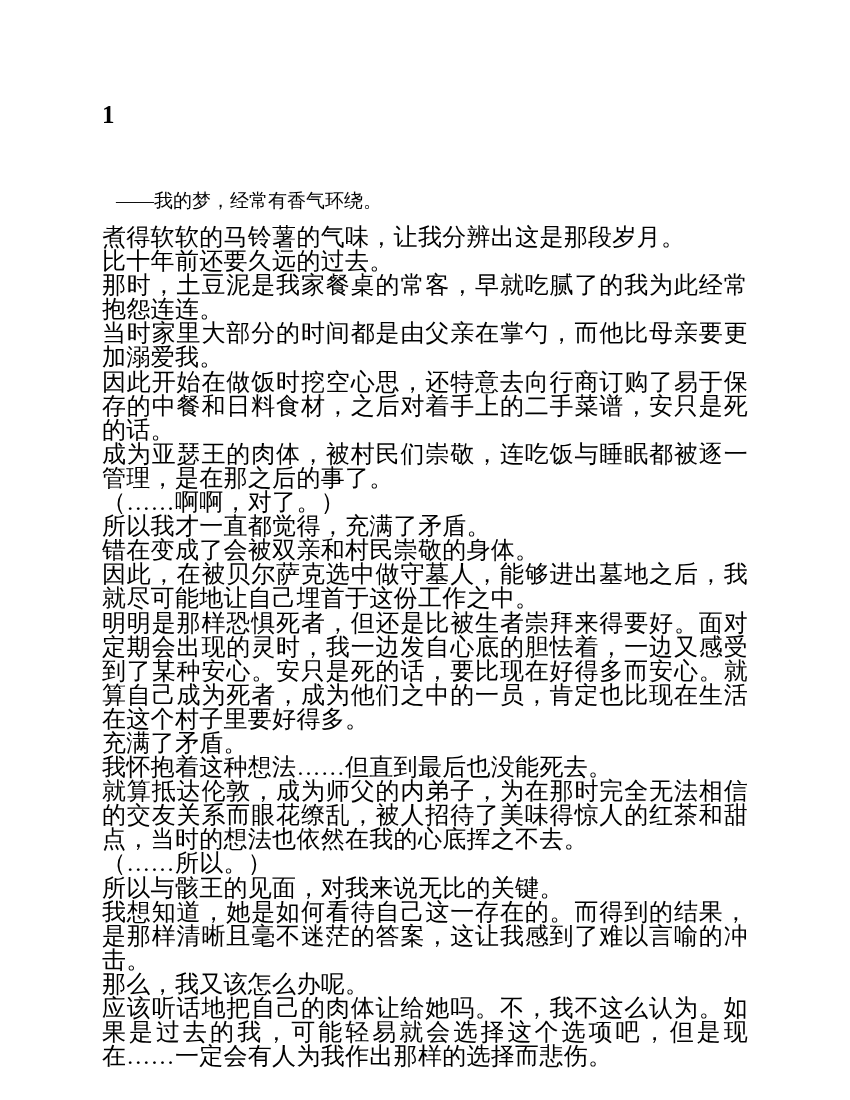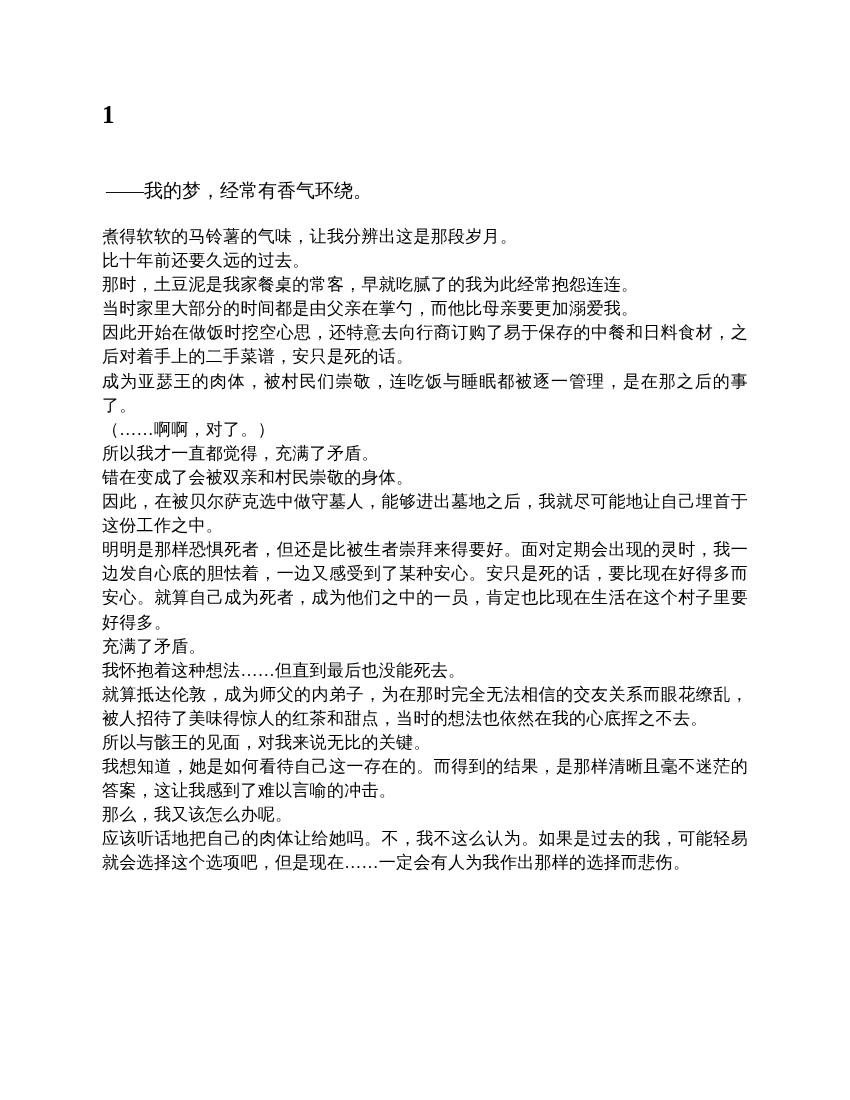--- a/index.html
+++ b/index.html
@@ -30,31 +30,31 @@
       line-height: 30px;
       margin: 0;
     }
     .epigraph {
       position: absolute;
       top: 175px;
       left: 0;
       width: 646px;
       font-size: 19px;
       line-height: 24px;
-      margin: 4px;
+      margin: 14px;
       white-space: nowrap;
     }
     .body-text {
       position: absolute;
       top: 225px;
       left: 0;
       width: 646px;
     }
     .para {
-      font-size: 17px;
+      font-size: 24px;
       line-height: 24.1px;
       margin: 0;
       text-align: justify;
       text-align-last: left;
       word-break: break-all;
       letter-spacing: 0.3px;
     }
   </style>
 </head>
 <body>
@@ -72,18 +72,19 @@
     <p class="para">因此开始在做饭时挖空心思，还特意去向行商订购了易于保存的中餐和日料食材，之后对着手上的二手菜谱，安只是死的话。</p>
     <p class="para">成为亚瑟王的肉体，被村民们崇敬，连吃饭与睡眠都被逐一管理，是在那之后的事了。</p>
     <p class="para">（……啊啊，对了。）</p>
     <p class="para">所以我才一直都觉得，充满了矛盾。</p>
     <p class="para">错在变成了会被双亲和村民崇敬的身体。</p>
     <p class="para">因此，在被贝尔萨克选中做守墓人，能够进出墓地之后，我就尽可能地让自己埋首于这份工作之中。</p>
     <p class="para">明明是那样恐惧死者，但还是比被生者崇拜来得要好。面对定期会出现的灵时，我一边发自心底的胆怯着，一边又感受到了某种安心。安只是死的话，要比现在好得多而安心。就算自己成为死者，成为他们之中的一员，肯定也比现在生活在这个村子里要好得多。</p>
     <p class="para">充满了矛盾。</p>
     <p class="para">我怀抱着这种想法……但直到最后也没能死去。</p>
     <p class="para">就算抵达伦敦，成为师父的内弟子，为在那时完全无法相信的交友关系而眼花缭乱，被人招待了美味得惊人的红茶和甜点，当时的想法也依然在我的心底挥之不去。</p>
+    <p class="para">（……所以。）</p>
     <p class="para">所以与骸王的见面，对我来说无比的关键。</p>
     <p class="para">我想知道，她是如何看待自己这一存在的。而得到的结果，是那样清晰且毫不迷茫的答案，这让我感到了难以言喻的冲击。</p>
     <p class="para">那么，我又该怎么办呢。</p>
     <p class="para">应该听话地把自己的肉体让给她吗。不，我不这么认为。如果是过去的我，可能轻易就会选择这个选项吧，但是现在……一定会有人为我作出那样的选择而悲伤。</p>
   </div>
 </div>
 
 </body></html>

